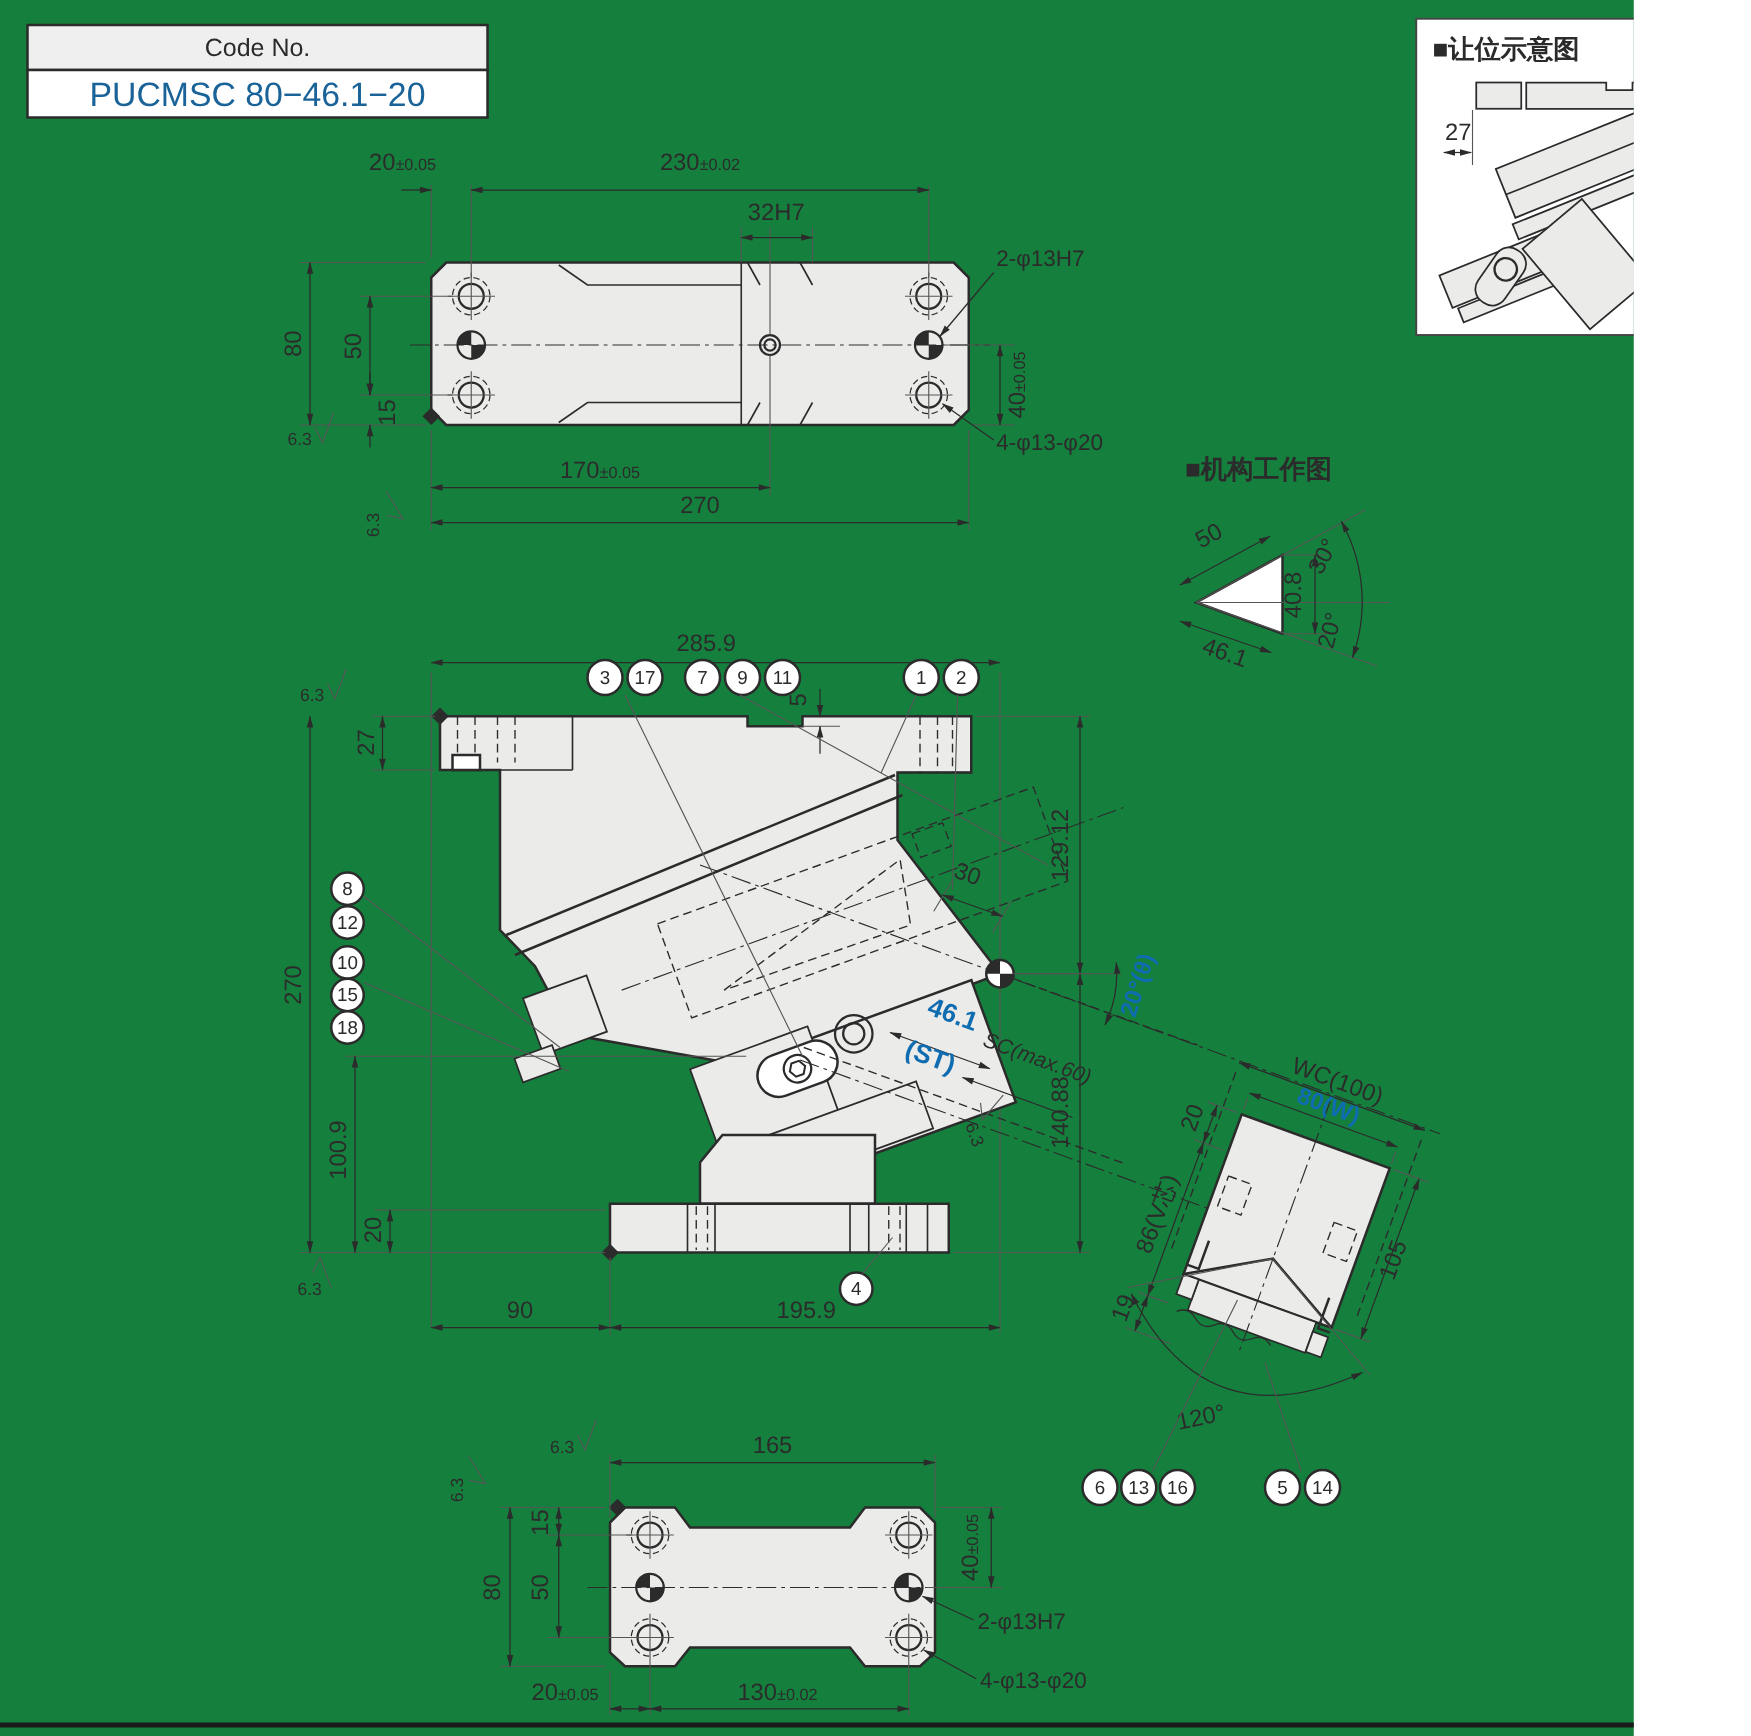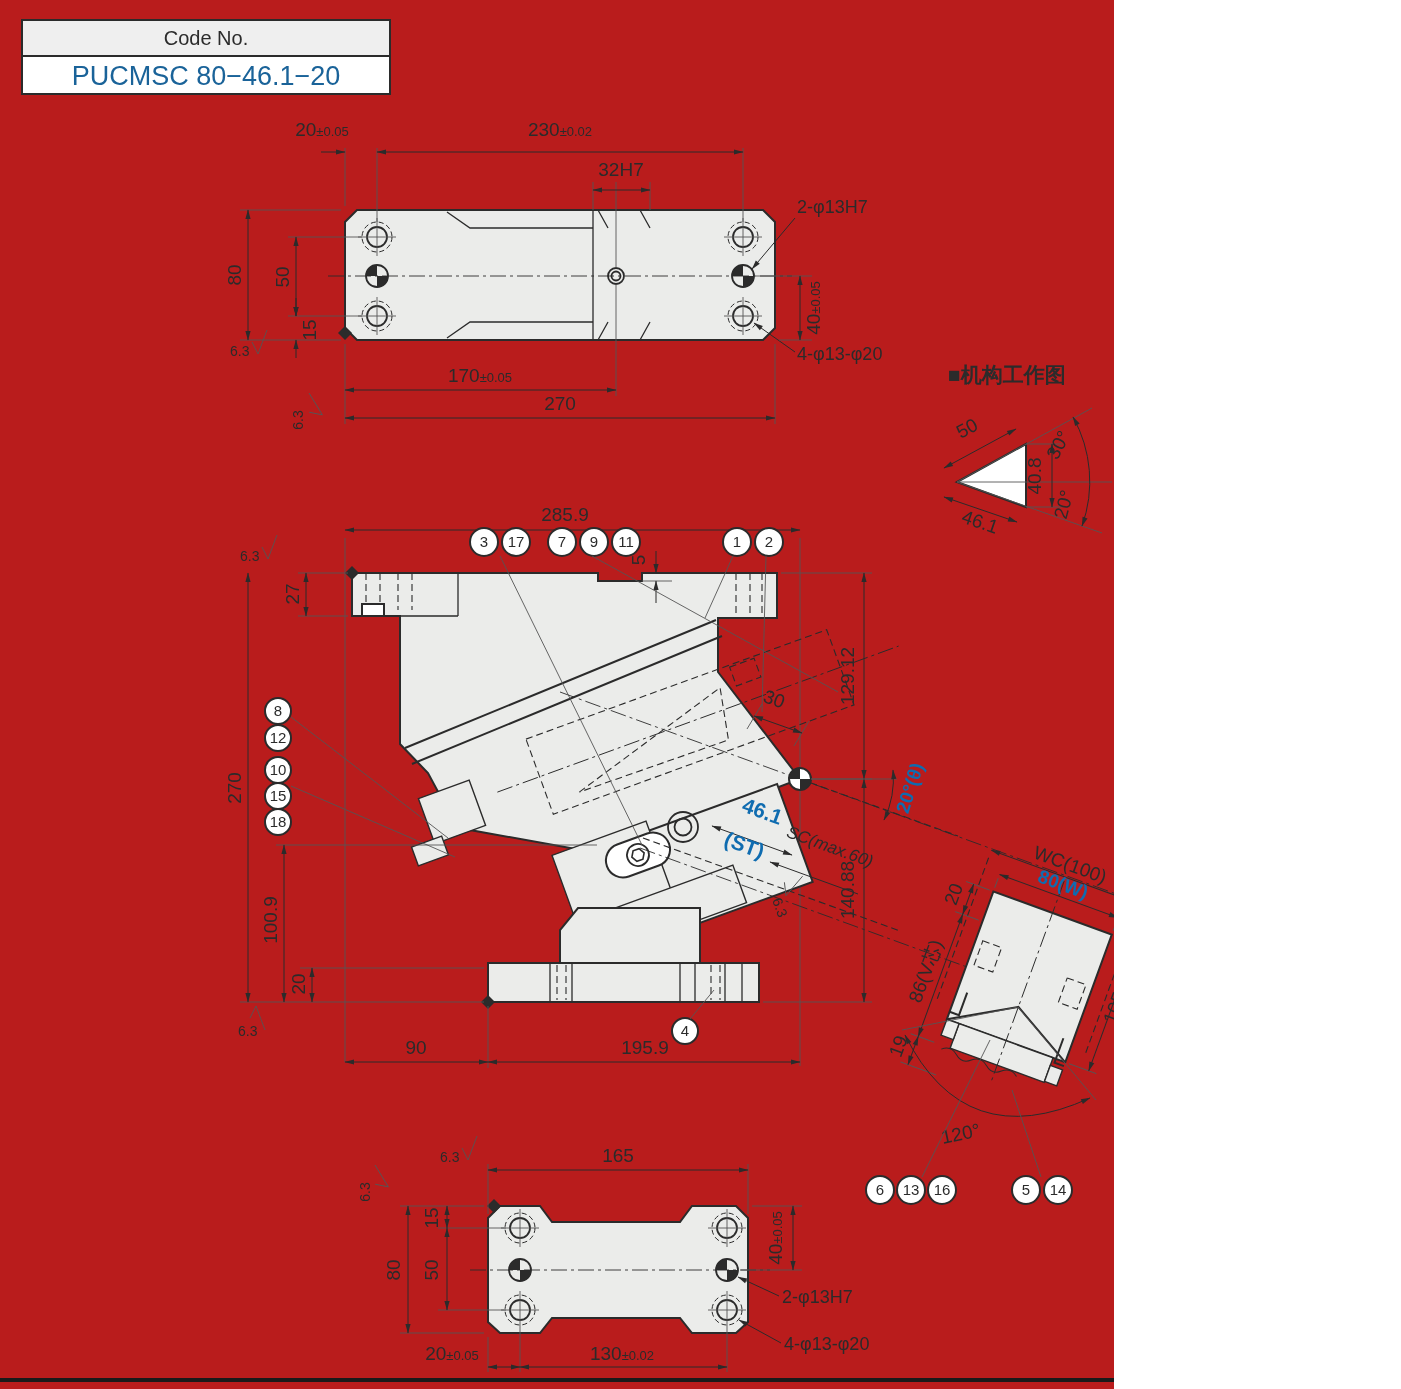--- a/index.html
+++ b/index.html
@@ -1,16 +1,16 @@
 <!DOCTYPE html>
 <html><head>
 <meta charset="utf-8">
 <style>
   html,body{margin:0;padding:0;background:#fff;}
-  .page{position:relative;width:1114px;height:1389px;background:#b91c1c;overflow:hidden;
+  .page{position:relative;width:1307px;height:1389px;background:#15803d;overflow:hidden;
         font-family:"Liberation Sans","DejaVu Sans",sans-serif;text-align:center;}
   svg{position:absolute;left:0;top:0;}
   svg text{fill:#2b2b2b;font-family:"Liberation Sans","DejaVu Sans",sans-serif;}
   .dim{font-size:19px;}
   .tol{font-size:13px;}
   .fin{font-size:14px;}
   .balloon-t{font-size:15px;}
   .callout{font-size:18px;}
   .title-cn{font-size:21px;font-weight:bold;}
   .blue{fill:#0f6cb0;font-weight:bold;}

